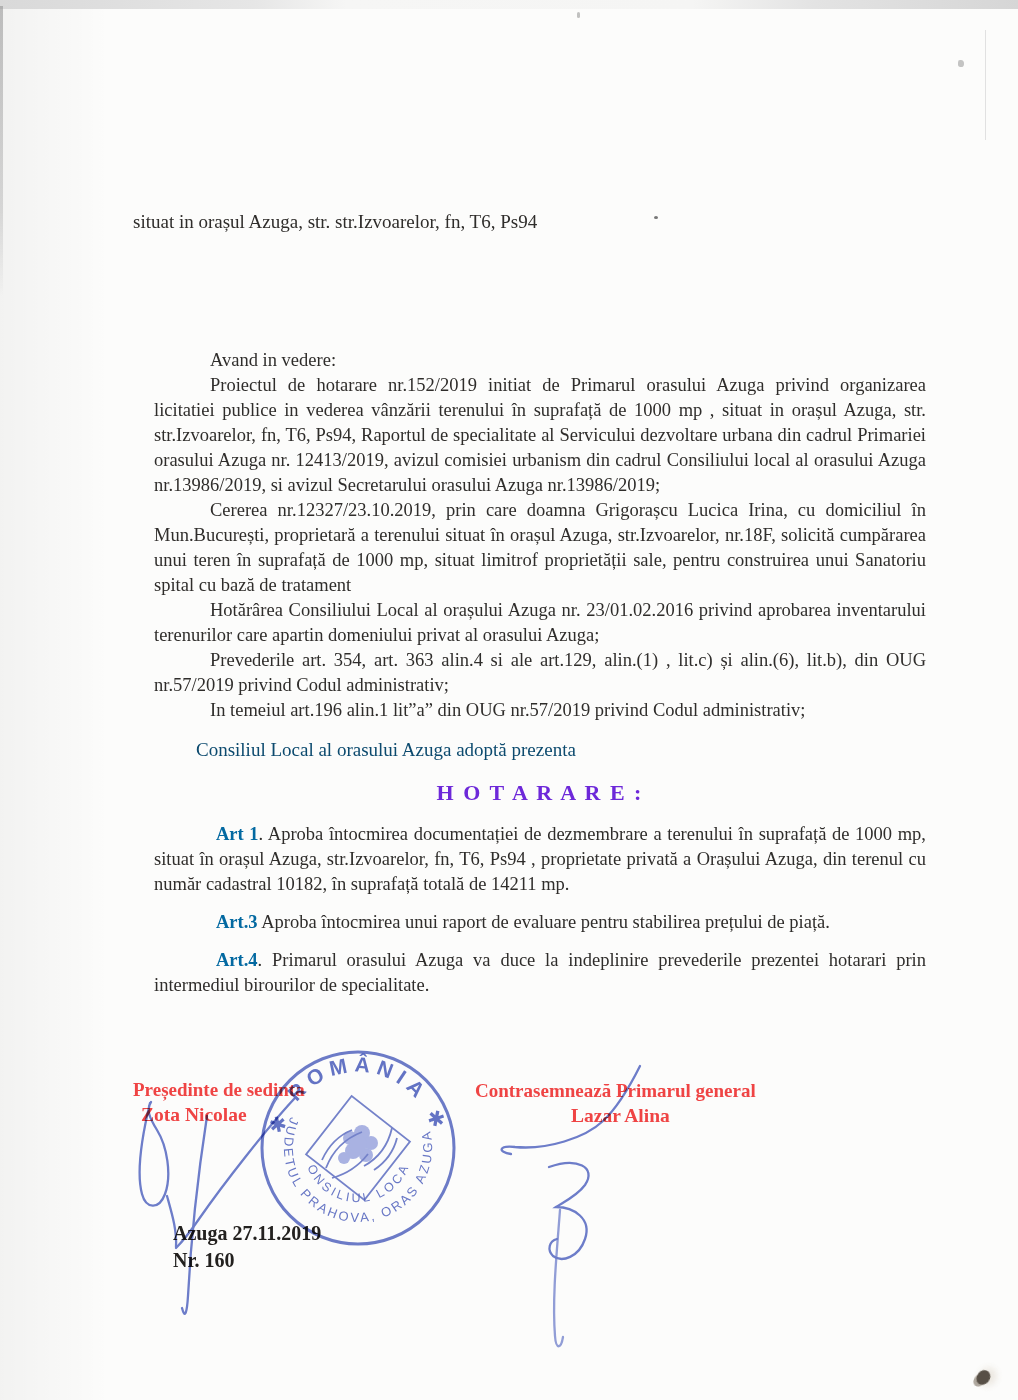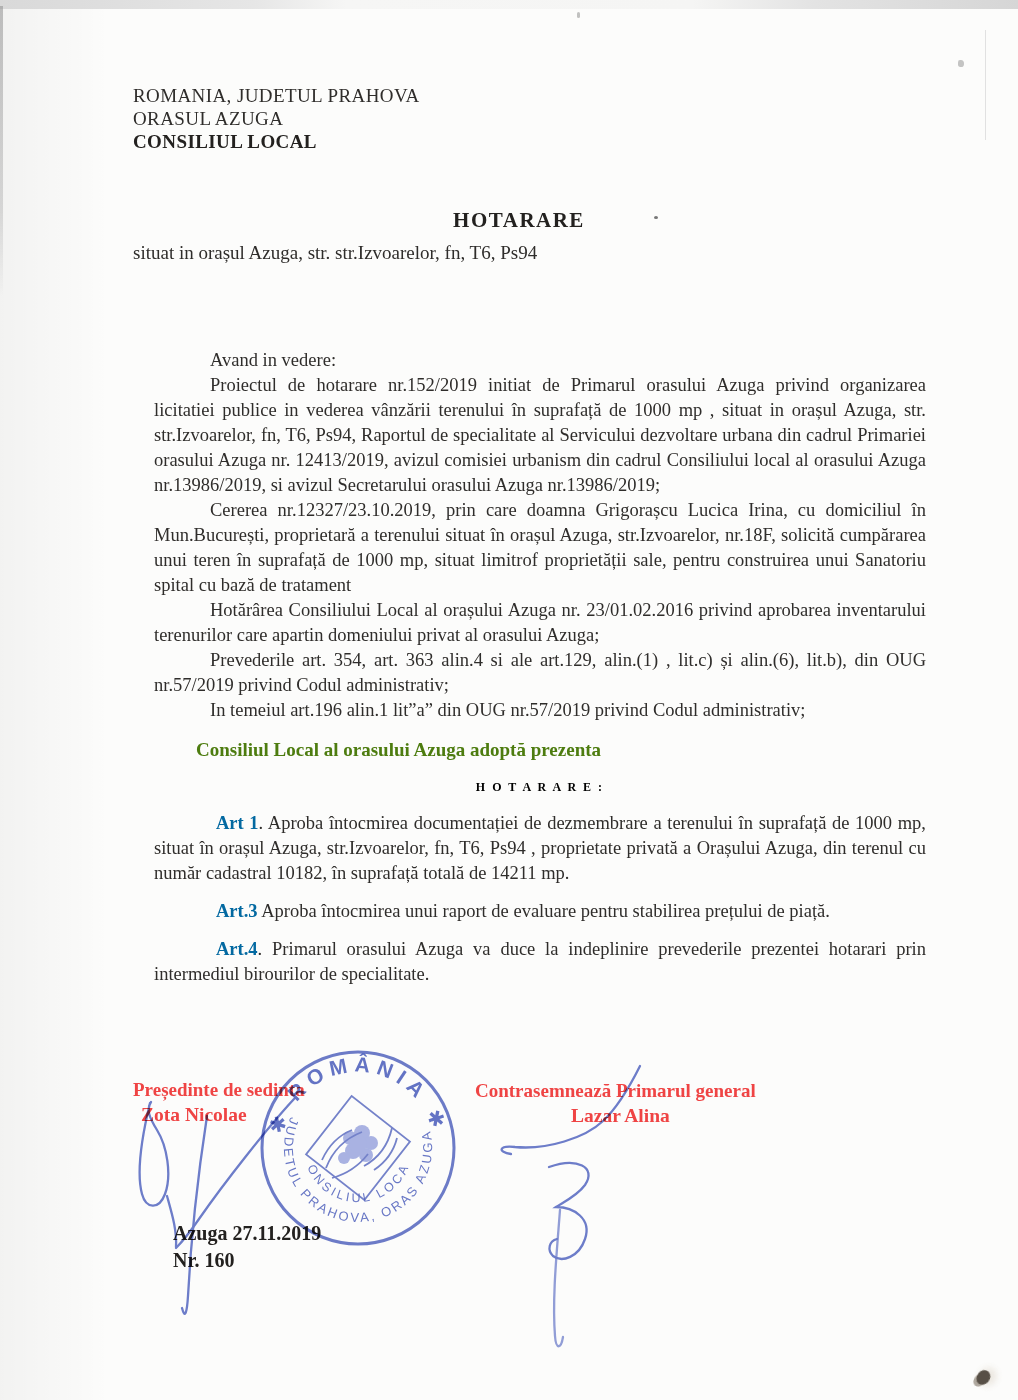--- a/index.html
+++ b/index.html
@@ -39,22 +39,22 @@
   .letterhead{position:absolute;left:133px;top:84px;z-index:1;}
   .letterhead div{font-size:19px;line-height:23px;letter-spacing:.4px;}
   .bold{font-weight:bold;color:#23211f;}
   
   .title-block{position:absolute;left:133px;top:208px;width:772px;z-index:1;}
   .doc-title{font-size:21px;font-weight:bold;letter-spacing:1.5px;text-align:center;color:#23211f;margin-bottom:6px;}
   .subtitle{font-size:19px;line-height:27px;}
   
   .body{position:absolute;left:133px;top:348px;width:772px;z-index:1;margin-left:21px;}
   .para{margin:0;font-size:18.5px;line-height:25px;text-align:justify;text-indent:56px;}
-  .adopt{margin:14px 0 0 0;font-size:19px;line-height:25px;font-weight:bold;color:#4d7c0f;text-indent:42px;}
-  .decision{margin:18px 0 16px 0;font-size:12px;font-weight:bold;letter-spacing:2px;text-align:center;color:#000000;}
+  .adopt{margin:14px 0 0 0;font-size:19px;line-height:25px;font-weight:normal;color:#0c4a6e;text-indent:42px;}
+  .decision{margin:18px 0 16px 0;font-size:22px;font-weight:bold;letter-spacing:2px;text-align:center;color:#6d28d9;}
   .article{margin-top:13px;text-indent:62px;}
   .art-label{font-weight:bold;color:#0369a1;}
   
   .sig{position:absolute;z-index:1;font-weight:bold;color:#ef4444;}
   .sig-left{left:133px;top:1078px;}
   .sig-right{left:475px;top:1079px;}
   .sig-role{font-size:19px;line-height:24px;}
   .sig-name{font-size:19.5px;line-height:25px;padding-left:8px;}
   .sig-name-right{padding-left:96px;}
   
@@ -65,28 +65,22 @@
   .stamp text{font-family:"Liberation Sans","DejaVu Sans",sans-serif;fill:#4054ba;}
   .handwriting{position:absolute;left:0;top:0;z-index:4;mix-blend-mode:multiply;pointer-events:none;}
 </style>
 </head>
 <body>
 
 <div class="page">
 
   <div class="scan-shade-left"></div>
 
-  <header class="letterhead">
-    <div>ROMANIA, JUDETUL PRAHOVA</div>
-    <div>ORASUL AZUGA</div>
-    <div class="bold">CONSILIUL LOCAL</div>
-  </header>
 
   <div class="title-block">
-    <div class="doc-title">HOTARARE</div>
     <div class="subtitle">situat in orașul Azuga, str. str.Izvoarelor, fn, T6, Ps94</div>
   </div>
 
   <div class="body">
     <p class="para">Avand in vedere:</p>
     <p class="para">Proiectul de hotarare nr.152/2019 initiat de Primarul orasului Azuga privind organizarea licitatiei publice in vederea vânzării terenului în suprafață de 1000 mp , situat in orașul Azuga, str. str.Izvoarelor, fn, T6, Ps94, Raportul de specialitate al Servicului dezvoltare urbana din cadrul Primariei orasului Azuga nr. 12413/2019, avizul comisiei urbanism din cadrul Consiliului local al orasului Azuga nr.13986/2019, si avizul Secretarului orasului Azuga nr.13986/2019;</p>
     <p class="para">Cererea nr.12327/23.10.2019, prin care doamna Grigorașcu Lucica Irina, cu domiciliul în Mun.București, proprietară a terenului situat în orașul Azuga, str.Izvoarelor, nr.18F, solicită cumpărarea unui teren în suprafață de 1000 mp, situat limitrof proprietății sale, pentru construirea unui Sanatoriu spital cu bază de tratament</p>
     <p class="para">Hotărârea Consiliului Local al orașului Azuga nr. 23/01.02.2016 privind aprobarea inventarului terenurilor care apartin domeniului privat al orasului Azuga;</p>
     <p class="para">Prevederile art. 354, art. 363 alin.4 si ale art.129, alin.(1) , lit.c) și alin.(6), lit.b), din OUG nr.57/2019 privind Codul administrativ;</p>
     <p class="para">In temeiul art.196 alin.1 lit”a” din OUG nr.57/2019 privind Codul administrativ;</p>

